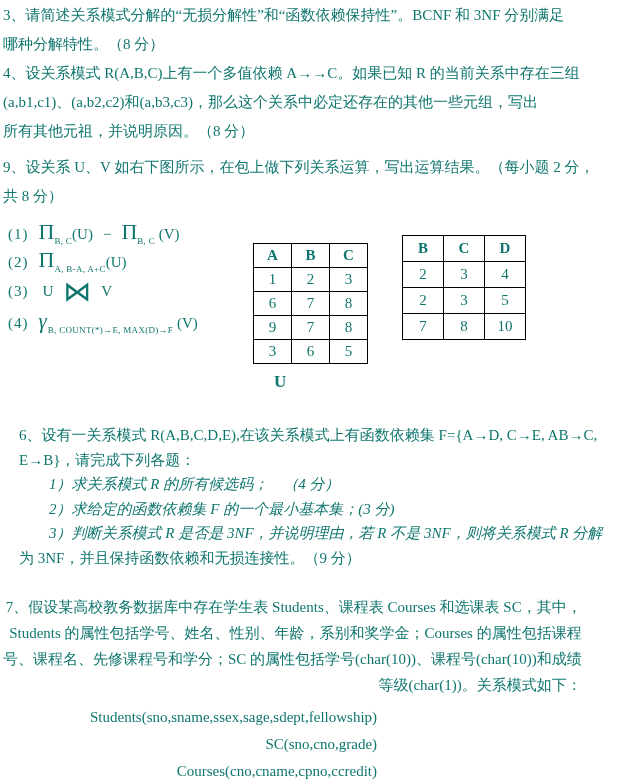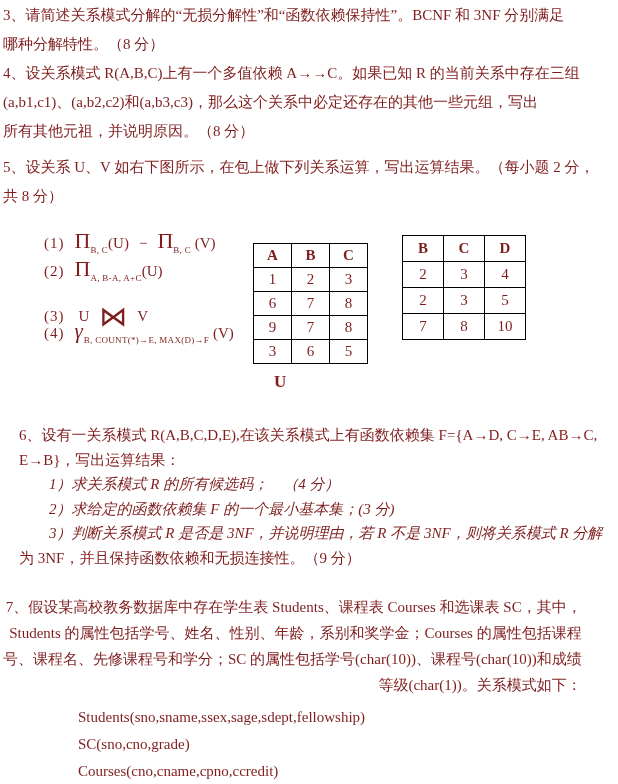--- a/index.html
+++ b/index.html
@@ -1,30 +1,30 @@
 <!DOCTYPE html>
 <html><head>
 <meta charset="utf-8">
 <style>
   html,body { margin:0; padding:0; background:#fff; }
   .page {
     position:relative; width:618px; height:784px; background:#ffffff;
-    color:#7f1d1d; font-family:"Liberation Serif","DejaVu Serif",serif;
+    color:#0f766e; font-family:"Liberation Serif","DejaVu Serif",serif;
     overflow:hidden;
   }
   .block { position:absolute; left:3px; }
   .tline { white-space:nowrap; font-size:15px; }
   .lh29 .tline { line-height:29px; }
   .lh245 .tline { line-height:24.5px; }
   .lh26 .tline { line-height:26px;text-align:right; }
   .lh27 .tline { line-height:27px; }
   .indent1 { padding-left:30px;font-style:italic; }
   .formula {
     position:absolute; left:8px; white-space:nowrap;
-    font-size:15px; line-height:42px; height:30px;margin-left:36px;
+    font-size:15px; line-height:23px; height:30px;
   }
   .f-label { margin-right:10px; letter-spacing:1px; }
   .big-op { font-size:22px; }
   .f-sub { font-size:9px; vertical-align:-5px; letter-spacing:0.3px; }
   .f-arg { font-size:15px; }
   .f-minus { margin:0 10px; font-size:15px; }
   .bowtie { font-size:28px; font-family:"DejaVu Sans",sans-serif; vertical-align:-5px; margin:0 6px; }
   .gamma { font-size:21px; font-style:italic; margin-right:1px; }
   .operand { margin:0 4px; }
   table.rel { position:absolute; border-collapse:collapse; }
@@ -36,44 +36,44 @@
   #table-u { left:253px; top:243px; }
   #table-u th, #table-u td { width:37px; height:23px; }
   #table-v { left:402px; top:235px; }
   #table-v th, #table-v td { width:40px; height:25px; }
   #u-label { position:absolute; left:274px; top:372px; font-weight:bold; font-size:17px; }
   #q3 { top:1px; }
   #q4 { top:59px; }
   #q5-intro { top:153px; }
   #op-1 { top:220px; }
   #op-2 { top:248px; }
-  #op-3 { top:295px; }
+  #op-3 { top:280px; }
   #op-4 { top:310px; }
   #q6 { top:423px;margin-left:16px; }
   #q7 { top:594px; }
-  #schemas { top:704px; left:78px; }
+  #schemas { top:704px; left:90px;text-align:right; }
 </style>
 </head>
 <body>
 
 <div class="page">
 
   <div class="block lh29" id="q3">
     <div class="tline">3、请简述关系模式分解的“无损分解性”和“函数依赖保持性”。BCNF 和 3NF 分别满足</div>
     <div class="tline">哪种分解特性。（8 分）</div>
   </div>
 
   <div class="block lh29" id="q4">
     <div class="tline">4、设关系模式 R(A,B,C)上有一个多值依赖 A→→C。如果已知 R 的当前关系中存在三组</div>
     <div class="tline">(a,b1,c1)、(a,b2,c2)和(a,b3,c3)，那么这个关系中必定还存在的其他一些元组，写出</div>
     <div class="tline">所有其他元祖，并说明原因。（8 分）</div>
   </div>
 
   <div class="block lh29" id="q5-intro">
-    <div class="tline">5、设关系 U、V 如右下图所示，在包上做下列关系运算，写出运算结果。（每小题 2 分，</div>
+    <div class="tline">9、设关系 U、V 如右下图所示，在包上做下列关系运算，写出运算结果。（每小题 2 分，</div>
     <div class="tline">共 8 分）</div>
   </div>
 
   <div class="formula" id="op-1">
     <span class="f-label">(1)</span><span class="big-op">Π</span><span class="f-sub">B, C</span><span class="f-arg">(U)</span><span class="f-minus">−</span><span class="big-op">Π</span><span class="f-sub">B, C</span>&nbsp;<span class="f-arg">(V)</span>
   </div>
 
   <div class="formula" id="op-2">
     <span class="f-label">(2)</span><span class="big-op">Π</span><span class="f-sub">A, B-A,  A+C</span><span class="f-arg">(U)</span>
   </div>
@@ -137,21 +137,21 @@
     <tr>
       <td>7</td>
       <td>8</td>
       <td>10</td>
     </tr>
   </tbody>
     </table>
 
   <div class="block lh245" id="q6">
     <div class="tline">6、设有一关系模式 R(A,B,C,D,E),在该关系模式上有函数依赖集 F={A→D, C→E, AB→C,</div>
-    <div class="tline">E→B}，写出运算结果：</div>
+    <div class="tline">E→B}，请完成下列各题：</div>
     <div class="tline indent1">1）求关系模式 R 的所有候选码；　（4 分）</div>
     <div class="tline indent1">2）求给定的函数依赖集 F 的一个最小基本集；(3 分)</div>
     <div class="tline indent1">3）判断关系模式 R 是否是 3NF，并说明理由，若 R 不是 3NF，则将关系模式 R 分解</div>
     <div class="tline">为 3NF，并且保持函数依赖和无损连接性。（9 分）</div>
   </div>
 
   <div class="block lh26" id="q7">
     <div class="tline">7、假设某高校教务数据库中存在学生表 Students、课程表 Courses 和选课表 SC，其中，</div>
     <div class="tline">Students 的属性包括学号、姓名、性别、年龄，系别和奖学金；Courses 的属性包括课程</div>
     <div class="tline">号、课程名、先修课程号和学分；SC 的属性包括学号(char(10))、课程号(char(10))和成绩</div>

